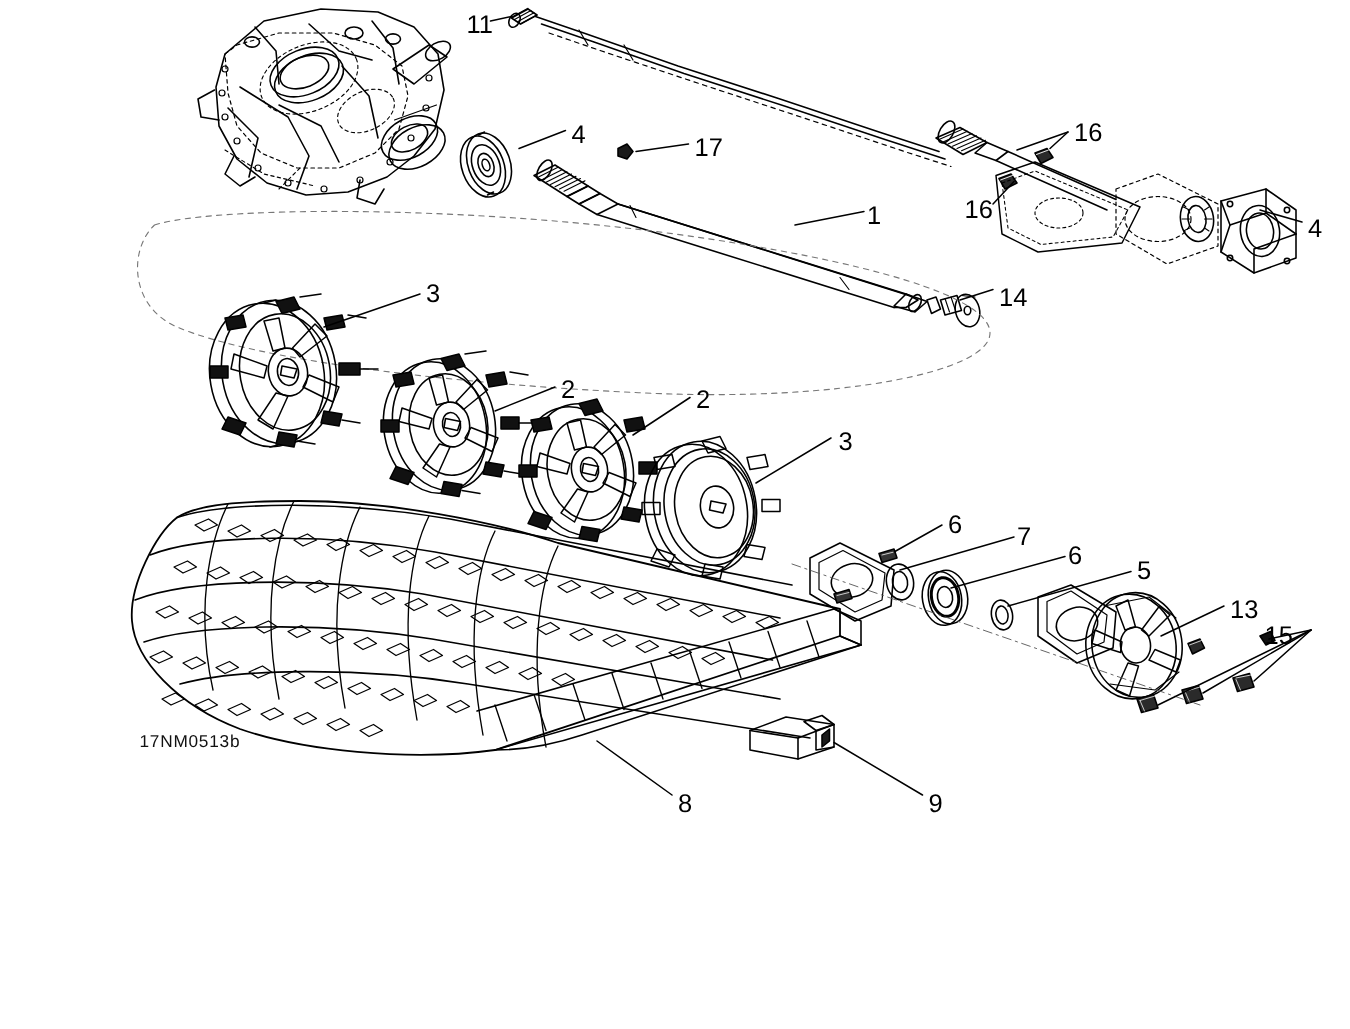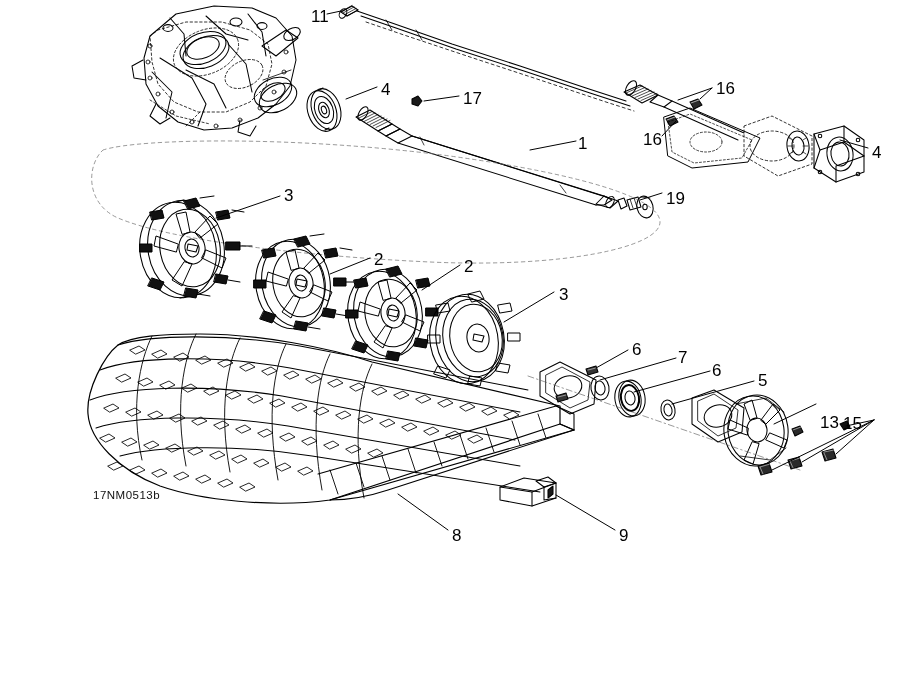--- a/index.html
+++ b/index.html
@@ -563,29 +563,29 @@
     </g>
   </svg>
 
   <div class="lbl" style="left:311px;top:8px;">11</div>
   <div class="lbl" style="left:381px;top:81px;">4</div>
   <div class="lbl" style="left:463px;top:90px;">17</div>
   <div class="lbl" style="left:716px;top:80px;">16</div>
   <div class="lbl" style="left:643px;top:131px;">16</div>
   <div class="lbl" style="left:578px;top:135px;">1</div>
   <div class="lbl" style="left:872px;top:144px;">4</div>
-  <div class="lbl" style="left:666px;top:190px;">19</div>
+  <div class="lbl" style="left:666px;top:190px;">14</div>
   <div class="lbl" style="left:284px;top:187px;">3</div>
   <div class="lbl" style="left:374px;top:251px;">2</div>
   <div class="lbl" style="left:464px;top:258px;">2</div>
   <div class="lbl" style="left:559px;top:286px;">3</div>
   <div class="lbl" style="left:632px;top:341px;">6</div>
   <div class="lbl" style="left:678px;top:349px;">7</div>
   <div class="lbl" style="left:712px;top:362px;">6</div>
   <div class="lbl" style="left:758px;top:372px;">5</div>
-  <div class="lbl" style="left:820px;top:398px;margin-top:16px;">13</div>
+  <div class="lbl" style="left:820px;top:398px;">13</div>
   <div class="lbl" style="left:843px;top:415px;">15</div>
   <div class="lbl" style="left:452px;top:527px;">8</div>
   <div class="lbl" style="left:619px;top:527px;">9</div>
 
   <div id="diagram-id">17NM0513b</div>
 
 </div>
 
 </body></html>

